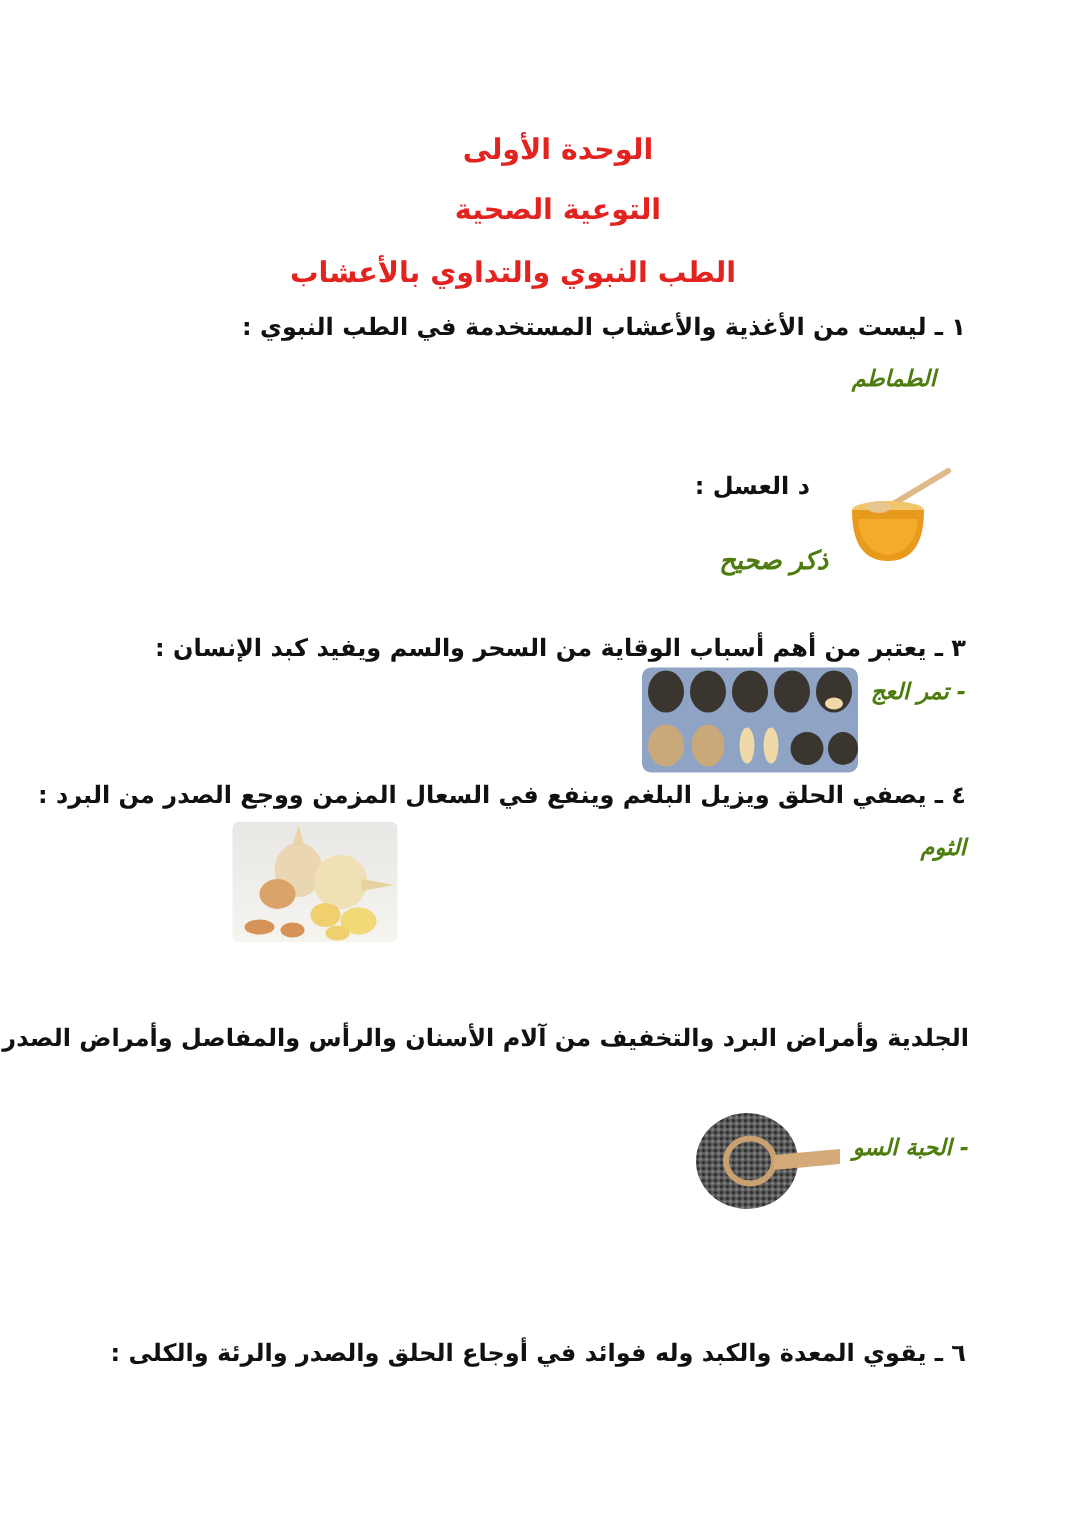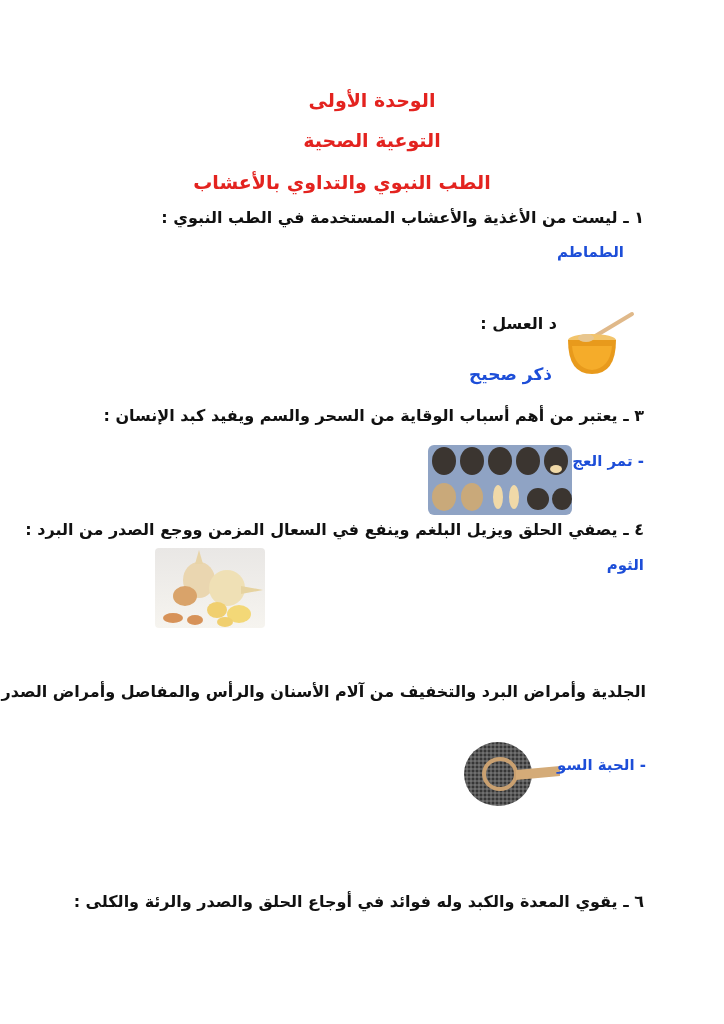--- a/index.html
+++ b/index.html
@@ -13,22 +13,22 @@
     color: #e3231f; font-weight: bold; font-size: 19px; line-height: 24px;
   }
   .t1 { top: 88px; left: 10px; }
   .t2 { top: 128px; left: 10px; }
   .t3 { top: 170px; left: -20px; }
   .q {
     position: absolute; right: 80px; color: #111; font-weight: bold;
     font-size: 16px; line-height: 24px; white-space: nowrap; direction: rtl;
   }
   .ans {
-    position: absolute; color: #1d4ed8; font-weight: bold; font-size: 15px;
-    line-height: 22px; white-space: nowrap; direction: rtl;
+    position: absolute; color: #4d7c0f; font-weight: bold; font-size: 15px;
+    line-height: 22px; white-space: nowrap; direction: rtl; font-style: italic;
   }
   .img { position: absolute; overflow: hidden; }
   .honey { left: 562px; top: 310px; width: 74px; height: 70px; }
   .dates { left: 428px; top: 445px; width: 144px; height: 70px; border-radius: 6px; background: #8fa3c4; }
   .garlic { left: 155px; top: 548px; width: 110px; height: 80px; background: linear-gradient(180deg,#e9e7e5,#f6f4ef); border-radius: 4px; }
   .seeds { left: 460px; top: 738px; width: 110px; height: 70px; }
 </style>
 </head>
 <body>
 
@@ -43,24 +43,24 @@
 
   <div class="img honey">
     <svg width="74" height="70" viewBox="0 0 74 70">
       <line x1="30" y1="28" x2="70" y2="4" stroke="#e0b98a" stroke-width="4" stroke-linecap="round"></line>
       <ellipse cx="30" cy="30" rx="24" ry="6" fill="#f2c46b"></ellipse>
       <path d="M6 30 Q6 64 30 64 Q54 64 54 30 Z" fill="#e89a1c"></path>
       <path d="M10 36 Q12 58 30 60 Q48 58 50 36 Z" fill="#f5ac2a"></path>
       <ellipse cx="24" cy="28" rx="8" ry="4" fill="#e8c68f"></ellipse>
     </svg>
   </div>
-  <div class="q" style="top:312px; right:167px;">د العسل :</div>
+  <div class="q" style="top:312px; right:184px;">د العسل :</div>
   <div class="ans" style="top:347px; right:172px; font-size:17px;margin-top:16px;">ذكر صحيح</div>
 
-  <div class="q" style="top:404px;margin-left:40px;">٣ ـ يعتبر من أهم أسباب الوقاية من السحر والسم ويفيد كبد الإنسان :</div>
+  <div class="q" style="top:420px;margin-left:40px;">٣ ـ يعتبر من أهم أسباب الوقاية من السحر والسم ويفيد كبد الإنسان :</div>
   <div class="img dates">
     <svg width="144" height="70" viewBox="0 0 144 70">
       <g fill="#3b3530">
         <ellipse cx="16" cy="16" rx="12" ry="14"></ellipse>
         <ellipse cx="44" cy="16" rx="12" ry="14"></ellipse>
         <ellipse cx="72" cy="16" rx="12" ry="14"></ellipse>
         <ellipse cx="100" cy="16" rx="12" ry="14"></ellipse>
         <ellipse cx="128" cy="16" rx="12" ry="14"></ellipse>
         <ellipse cx="110" cy="54" rx="11" ry="11"></ellipse>
         <ellipse cx="134" cy="54" rx="10" ry="11"></ellipse>

